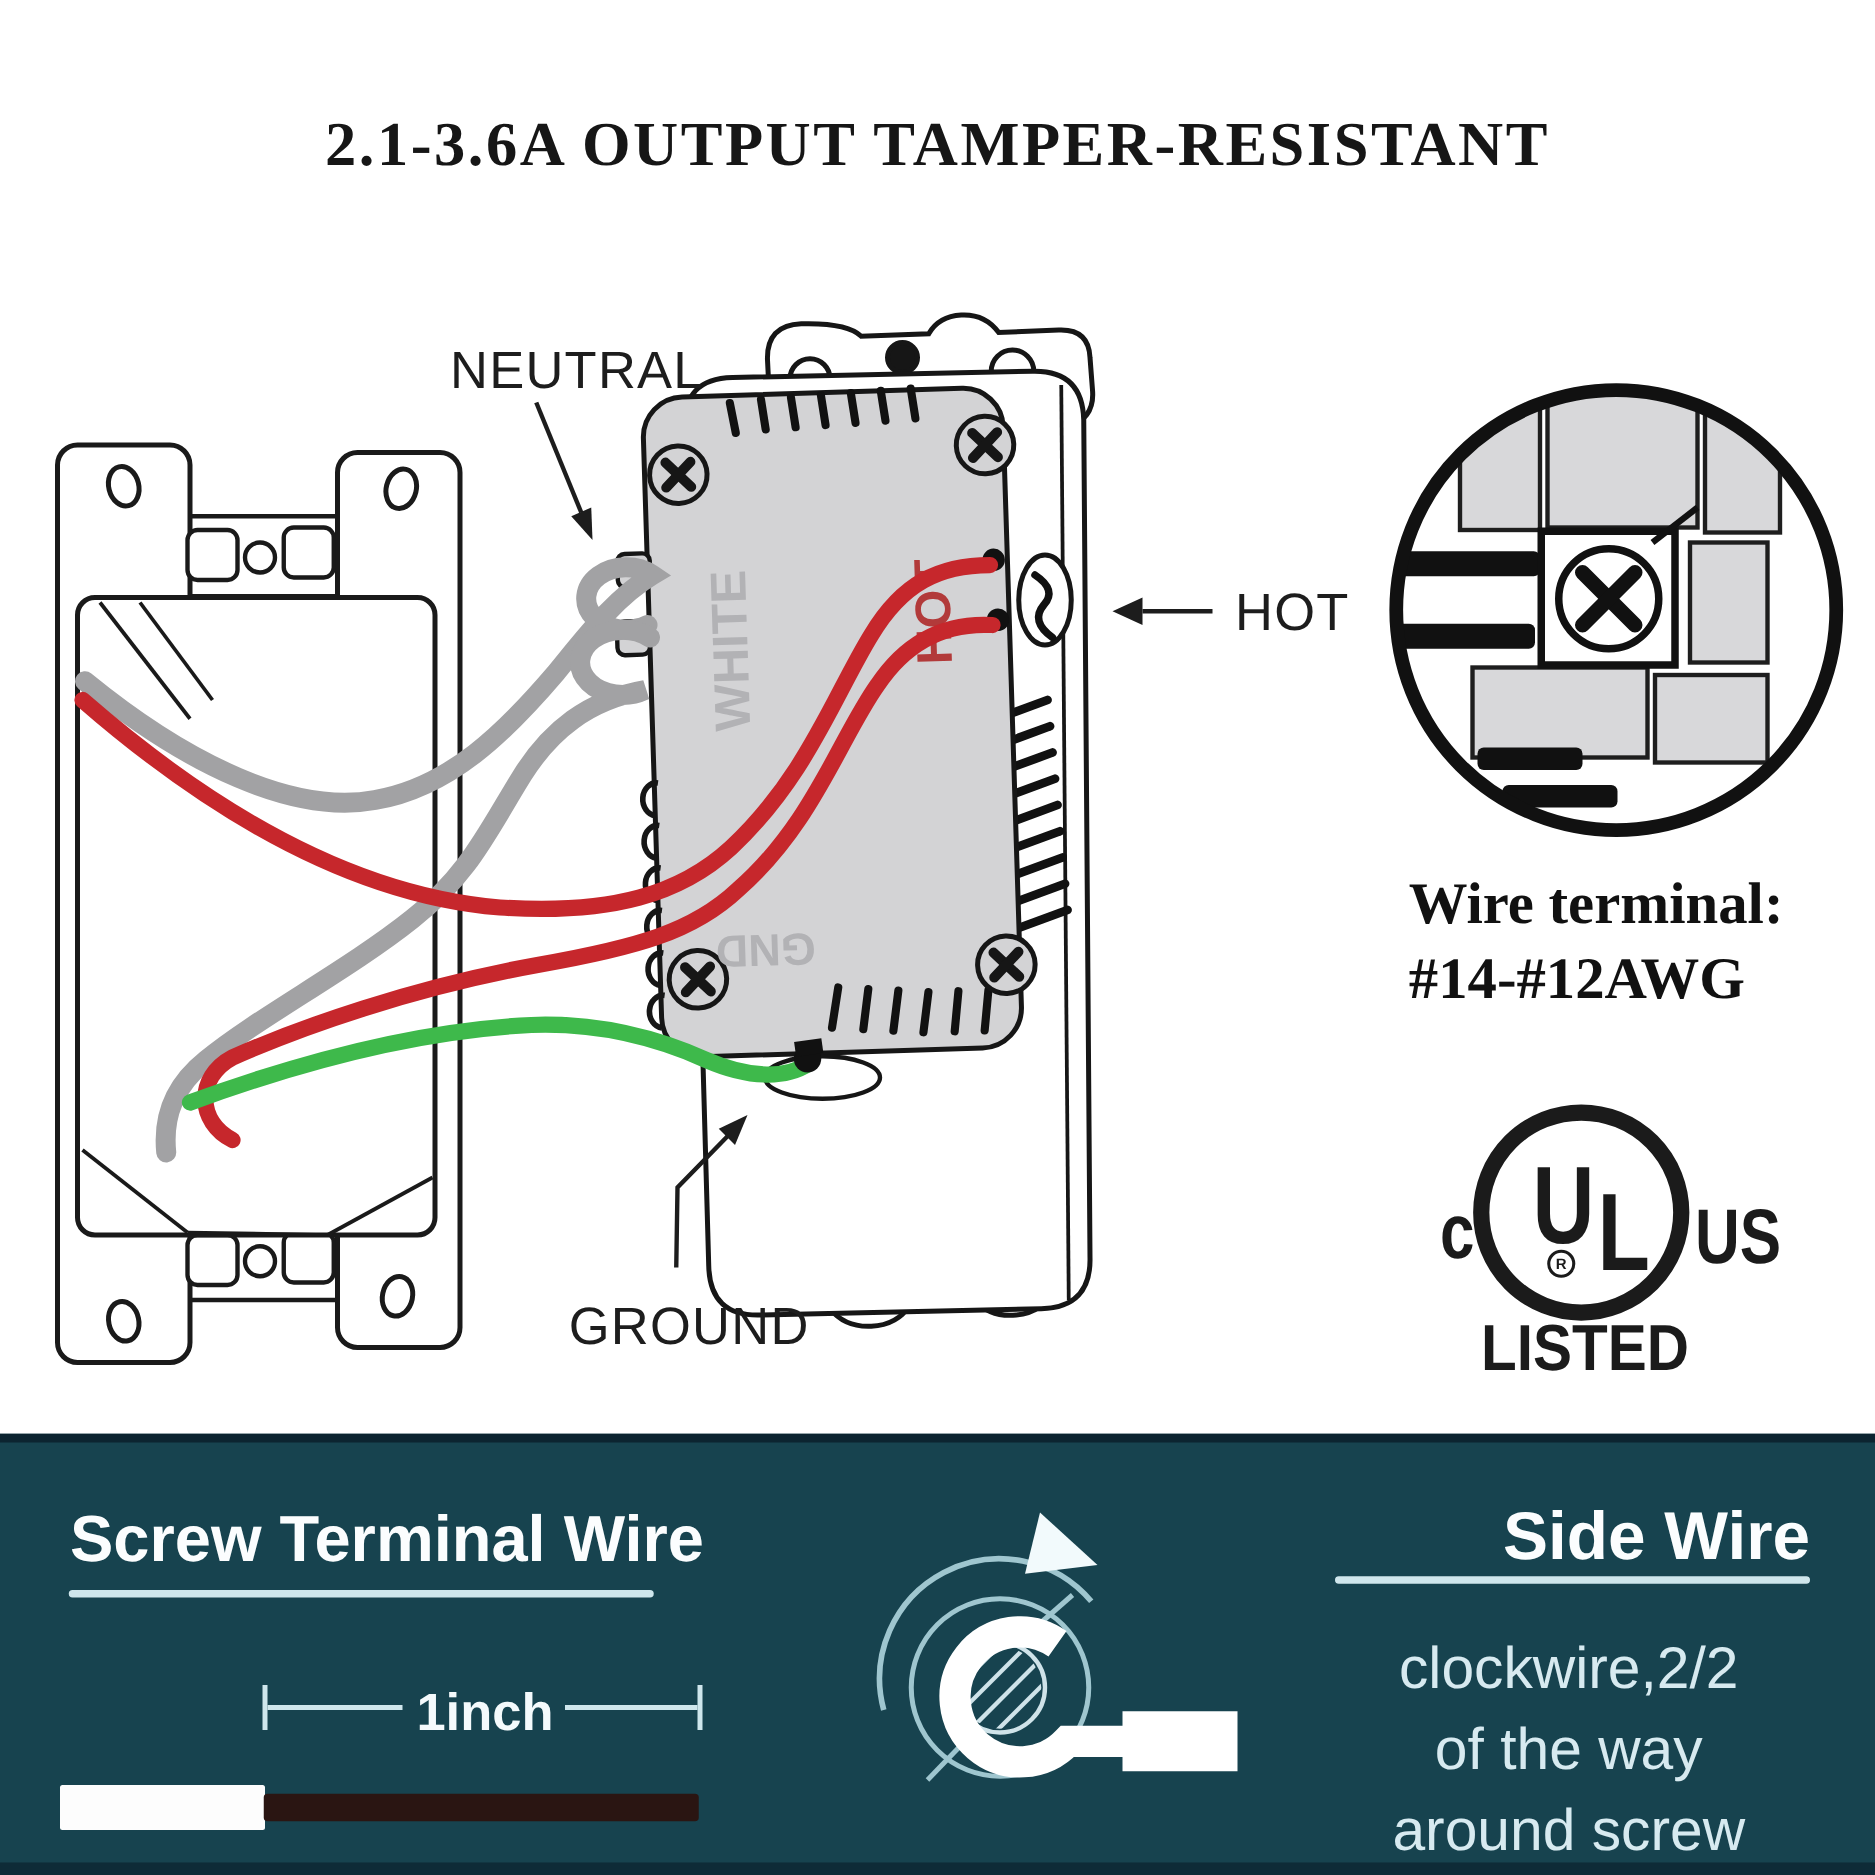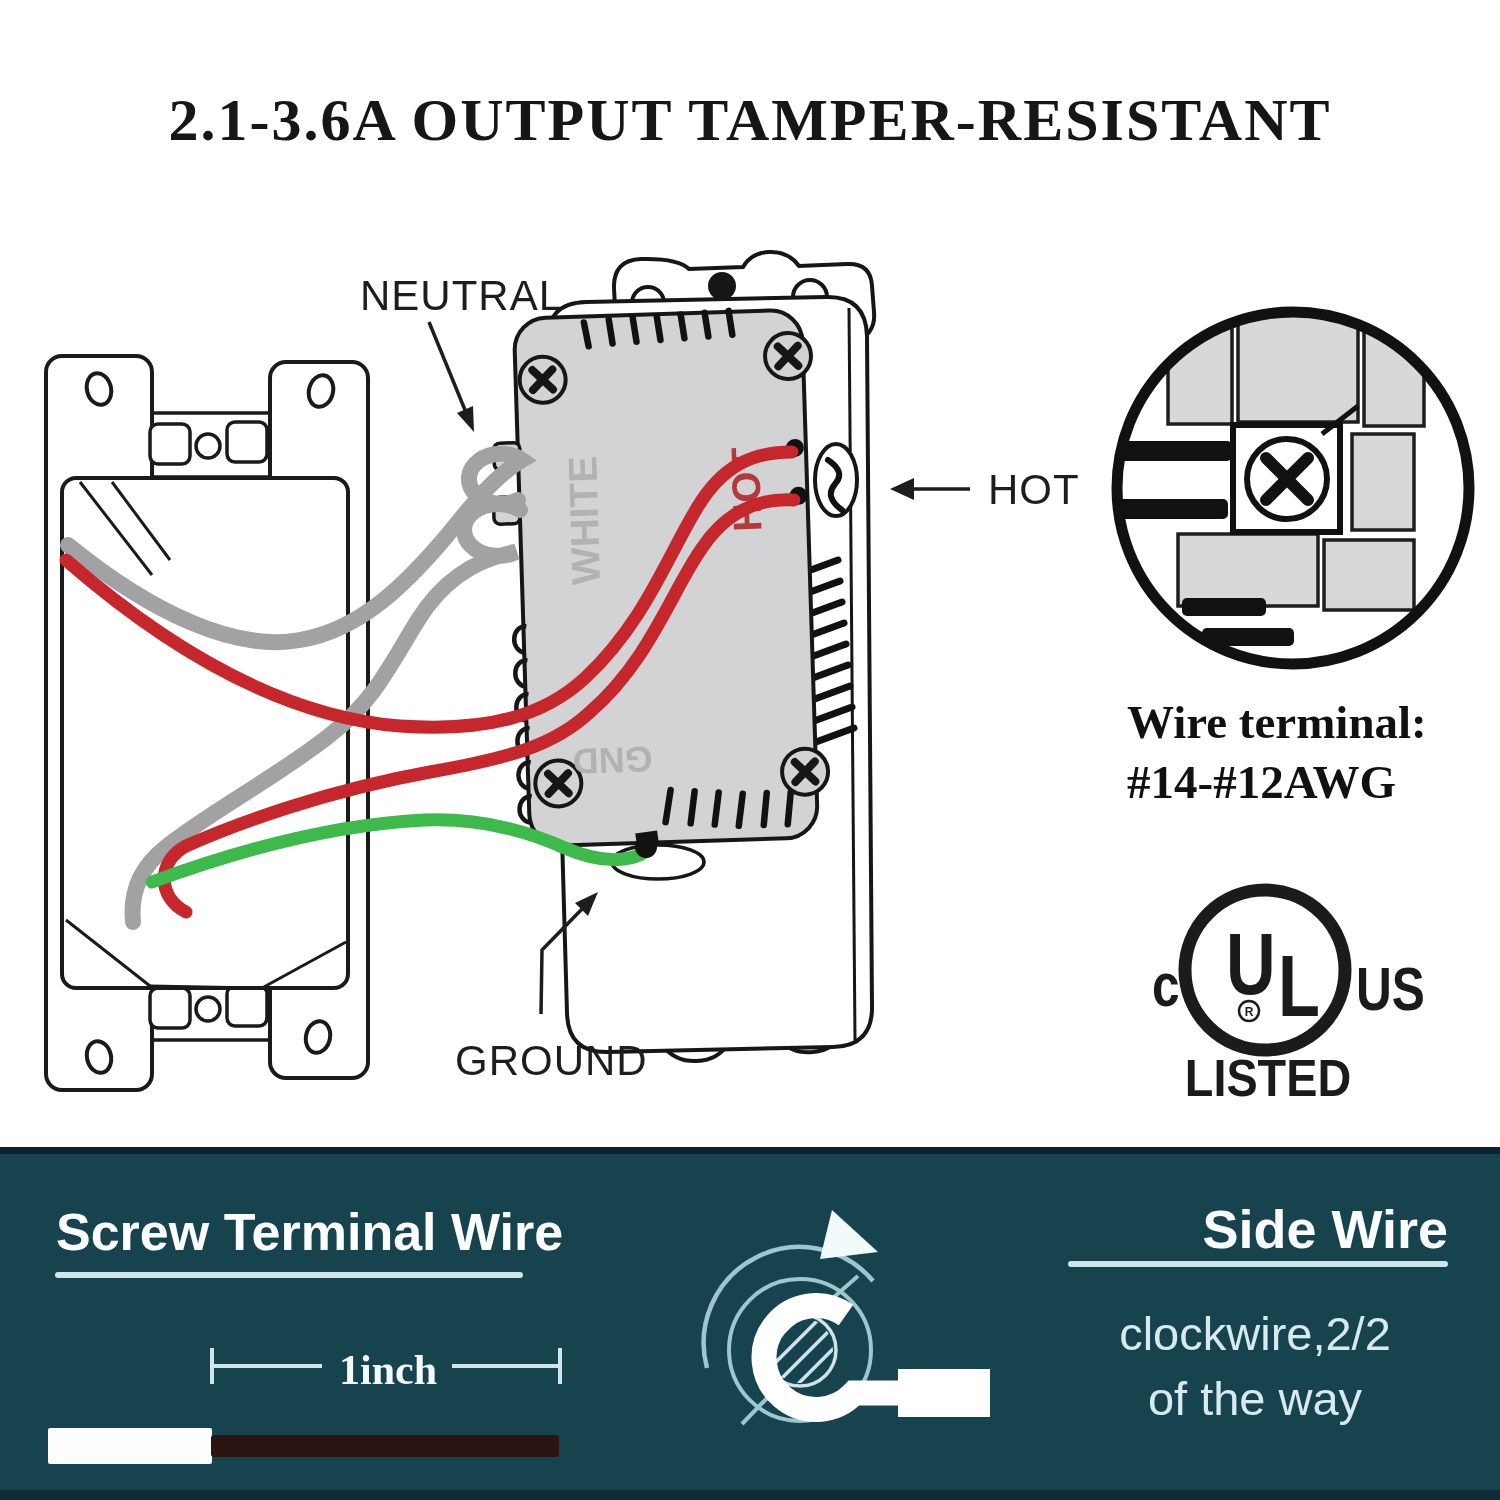--- a/index.html
+++ b/index.html
@@ -1,33 +1,33 @@
 <!DOCTYPE html>
 <html><head>
 <meta charset="utf-8">
 <style>
   html,body{margin:0;padding:0;background:#fff;}
   .page{position:relative;width:1500px;height:1500px;background:#ffffff;overflow:hidden;
         font-family:"Liberation Sans",sans-serif;}
   .main-title{position:absolute;top:86px;left:0;width:1500px;text-align:center;
-        font-family:"Liberation Serif",serif;font-weight:bold;font-size:60px;
+        font-family:"Liberation Serif",serif;font-weight:bold;font-size:50px;
         letter-spacing:2px;color:#161616;white-space:nowrap;}
   svg{position:absolute;left:0;}
   .svg-diagram{top:180px;}
   .bottom-panel{position:absolute;left:0;top:1147px;width:1500px;height:426px;
         background:#17434f;border-top:7px solid #0c2430;box-sizing:border-box;}
   .panel-bottom-edge{position:absolute;left:0;top:1490px;width:1500px;height:10px;background:#0e2b37;}
   .bp-title{position:absolute;color:#fbfdfe;font-weight:bold;white-space:nowrap;}
   .bp-title.left{left:56px;top:48px;font-size:52px;}
   .bp-title.right{left:1068px;top:44px;width:380px;text-align:right;font-size:54px;}
   .bp-underline{position:absolute;height:6px;background:#cfe6ec;border-radius:3px;}
   .bp-underline.left{left:55px;top:118px;width:468px;}
   .bp-underline.right{left:1068px;top:107px;width:380px;}
   .bp-inch{position:absolute;left:318px;top:192px;width:140px;text-align:center;
-        color:#f4fafc;font-size:42px;font-weight:bold;font-family:Liberation Serif, serif;}
+        color:#f4fafc;font-size:42px;font-weight:bold;}
   .bp-side-line{position:absolute;left:1030px;width:450px;text-align:center;
         color:#d7eaf0;font-size:47px;}
   .bp-side-line.l1{top:152px;}
   .bp-side-line.l2{top:217px;}
   .bp-side-line.l3{top:282px;}
   .lbl{font-family:"Liberation Sans",sans-serif;font-size:42px;fill:#1d1d1d;letter-spacing:1px;}
   .serifnote{font-family:"Liberation Serif",serif;font-weight:bold;font-size:47px;fill:#111;}
   .devtext{font-family:"Liberation Sans",sans-serif;font-weight:bold;}
 </style>
 </head>
@@ -313,15 +313,16 @@
     </svg>
 
     <div class="bp-title left">Screw Terminal Wire</div>
     <div class="bp-underline left"></div>
     <div class="bp-inch">1inch</div>
 
     <div class="bp-title right">Side Wire</div>
     <div class="bp-underline right"></div>
     <div class="bp-side-line l1">clockwire,2/2</div>
     <div class="bp-side-line l2">of the way</div>
+    <div class="bp-side-line l3">around screw</div>
   </div>
   <div class="panel-bottom-edge"></div>
 </div>
 
 </body></html>

